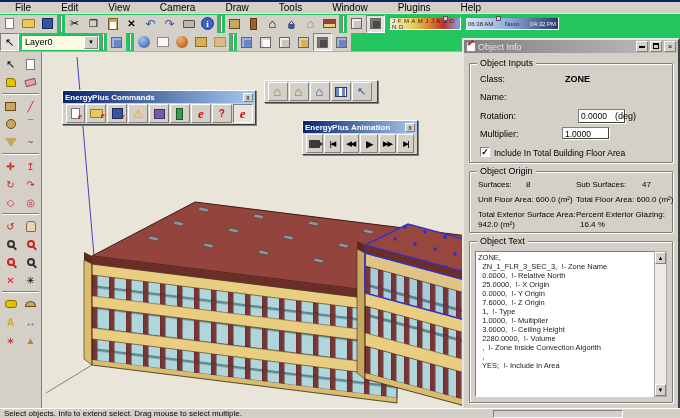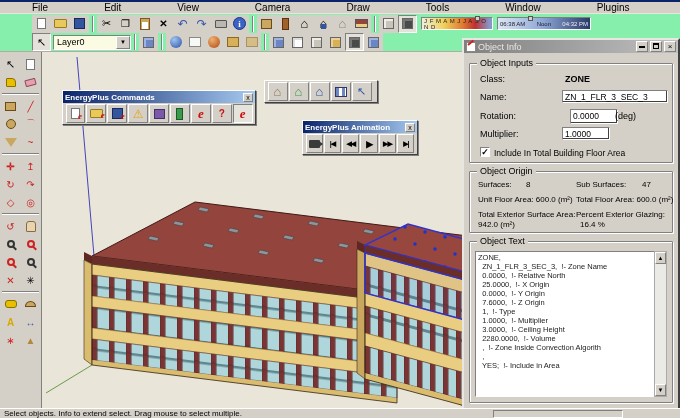--- a/index.html
+++ b/index.html
@@ -2,23 +2,23 @@
 <html><head>
 <meta charset="utf-8">
 <style>
   * { margin:0; padding:0; box-sizing:border-box; }
   html,body { width:680px; height:418px; overflow:hidden; }
   body { font-family:"Liberation Sans", sans-serif; background:#D4D0C8; position:relative; font-size:10px; color:#000; }
 
   
   .title-strip { position:absolute; left:0; top:0; width:680px; height:2px; background:#0A246A; }
   .menubar { position:absolute; left:0; top:2px; width:680px; height:12px; background:#D4D0C8; display:flex; align-items:center; border-bottom:1px solid #E8E6E0; }
-  .menu-item { padding:0 24px; font-size:10px; line-height:12px; cursor:default;margin-left:8px; }
-
-  .tbrow { position:absolute; left:0; width:680px; display:flex; align-items:center; background:#86efac;padding-left:32px; }
+  .menu-item { padding:0 15px; font-size:10px; line-height:12px; cursor:default; }
+
+  .tbrow { position:absolute; left:0; width:680px; display:flex; align-items:center; background:#22c55e; }
   .tbrow1 { top:14px; height:19px; }
   .tbrow2 { top:33px; height:19px; border-bottom:1px solid #AFACA4; }
   .tbtn { width:19px; height:18px; display:flex; align-items:center; justify-content:center; background:#D4D0C8; flex:0 0 auto; }
   .tbtn.pressed { border:1px solid; border-color:#808080 #fff #fff #808080; background:#E4E1DA; }
   .tsep { width:2px; height:16px; border-left:1px solid #808080; border-right:1px solid #fff; margin:0 3px; flex:0 0 auto; }
 
   
   .doc { width:9px; height:11px; background:#fff; border:1px solid #777; }
   .docE { position:relative; }
   .docE::after { content:"e"; position:absolute; right:-3px; bottom:-3px; color:#C11; font:italic bold 9px "Liberation Serif", serif; }
@@ -570,23 +570,22 @@
     <span class="dlg-btn">×</span>
   </div>
 
   <div style="position:relative; width:214px; height:355px">
 
     <div class="groupbox" style="left:5px; top:10px; width:204px; height:100px">
       <span class="gb-legend">Object Inputs</span>
       <span class="frow" style="left:10px; top:10px">Class:</span>
       <span class="frow" style="left:95px; top:10px; font-weight:bold">ZONE</span>
       <span class="frow" style="left:10px; top:28px">Name:</span>
-      <span class="field" style="left:92px; top:26px; width:106px; height:13px">ZN_1_FLR_3_SEC_3</span>
       <span class="frow" style="left:10px; top:47px">Rotation:</span>
-      <span class="field" style="left:100px; top:45px; width:48px; height:15px">0.0000</span>
+      <span class="field" style="left:108px; top:45px; width:48px; height:15px">0.0000</span>
       <span class="frow" style="left:145px; top:47px">(deg)</span>
       <span class="frow" style="left:10px; top:65px">Multiplier:</span>
       <span class="field" style="left:92px; top:63px; width:48px; height:13px">1.0000</span>
       <span class="chk" style="left:10px; top:83px">✓</span>
       <span class="frow" style="left:24px; top:84px; font-size:8.5px">Include In Total Building Floor Area</span>
     </div>
 
     <div class="groupbox" style="left:5px; top:118px; width:204px; height:62px">
       <span class="gb-legend">Object Origin</span>
       <span class="frow sm" style="left:8px; top:8px">Surfaces:</span>

